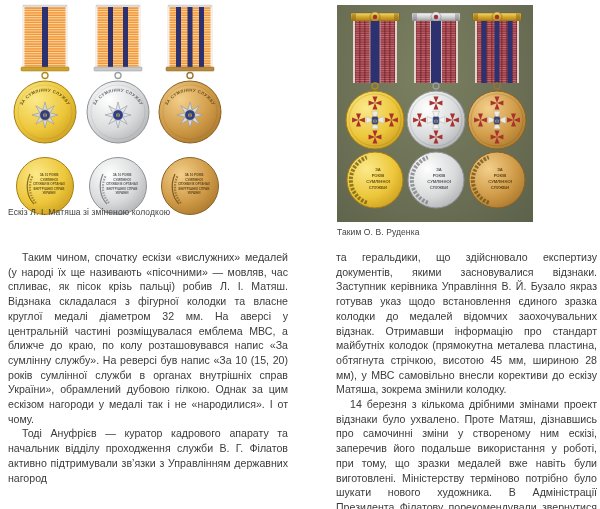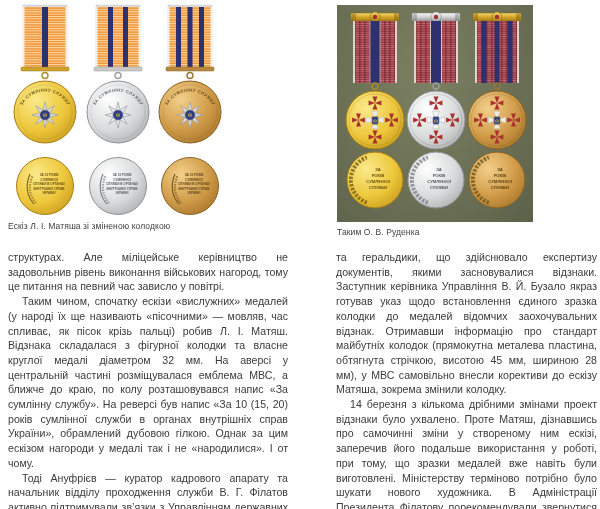--- a/index.html
+++ b/index.html
@@ -7,21 +7,21 @@
         font-family:"Liberation Sans",sans-serif;}
 
   
   #fig-left{position:absolute;left:8px;top:4px;width:232px;height:213px;background:#ffffff;}
   #fig-left svg{position:absolute;top:0;}
   #fig-right{position:absolute;left:337px;top:5px;width:196px;height:217px;
              background:radial-gradient(ellipse at 45% 32%, #7b8062 0%, #6c7156 55%, #5c614a 100%);}
   #fig-right svg{position:absolute;top:7px;}
 
   .caption{position:absolute;font-size:8.5px;color:#3f3f3f;letter-spacing:.1px;white-space:nowrap;}
-  #cap-left{left:8px;top:221px;}
+  #cap-left{left:8px;top:207px;}
   #cap-right{left:337px;top:227px;}
 
   
   .textcol{position:absolute;top:250px;font-size:10.6px;line-height:14.7px;color:#3b3b3b;
            text-align:justify;}
   .textcol p{margin:0;}
   .textcol p.ind{text-indent:14px;}
   #text-left{left:8px;width:280px;}
   #text-right{left:336px;width:261px;}
 
@@ -322,21 +322,20 @@
           <text x="34" y="171">СУМЛІННОЇ</text>
           <text x="34" y="177">СЛУЖБИ</text>
         </g>
       </g>
     </svg>
   </div>
 
   <div class="caption" id="cap-right">Таким О. В. Руденка</div>
 
   <div class="textcol" id="text-left">
-    <p>структурах. Але міліцейське керівництво не задовольнив рівень виконання військових нагород, тому це питання на певний час зависло у повітрі.</p>
     <p class="ind">Таким чином, спочатку ескізи «вислужних» медалей (у народі їх ще називають «пісочними» — мовляв, час спливає, як пісок крізь пальці) робив Л. І. Матяш. Відзнака складалася з фігурної колодки та власне круглої медалі діаметром 32 мм. На аверсі у центральній частині розміщувалася емблема МВС, а ближче до краю, по колу розташовувався напис «За сумлінну службу». На реверсі був напис «За 10 (15, 20) років сумлінної служби в органах внутрішніх справ України», обрамлений дубовою гілкою. Однак за цим ескізом нагороди у медалі так і не «народилися». І от чому.</p>
     <p class="ind">Тоді Ануфрієв — куратор кадрового апарату та начальник відділу проходження служби В. Г. Філатов активно підтримували зв’язки з Управлінням державних нагород</p>
   </div>
 
   <div class="textcol" id="text-right">
     <p>та геральдики, що здійснювало експертизу документів, якими засновувалися відзнаки. Заступник керівника Управління В. Й. Бузало якраз готував указ щодо встановлення єдиного зразка колодки до медалей відомчих заохочувальних відзнак. Отримавши інформацію про стандарт майбутніх колодок (прямокутна металева пластина, обтягнута стрічкою, висотою 45 мм, шириною 28 мм), у МВС самовільно внесли корективи до ескізу Матяша, зокрема змінили колодку.</p>
     <p class="ind">14 березня з кількома дрібними змінами проект відзнаки було ухвалено. Проте Матяш, дізнавшись про самочинні зміни у створеному ним ескізі, заперечив його подальше використання у роботі, при тому, що зразки медалей вже навіть були виготовлені. Міністерству терміново потрібно було шукати нового художника. В Адміністрації Президента Філатову порекомендували звернутися до «батька» міліцейської символіки О. В. Руденка</p>
   </div>
 
 </div>

